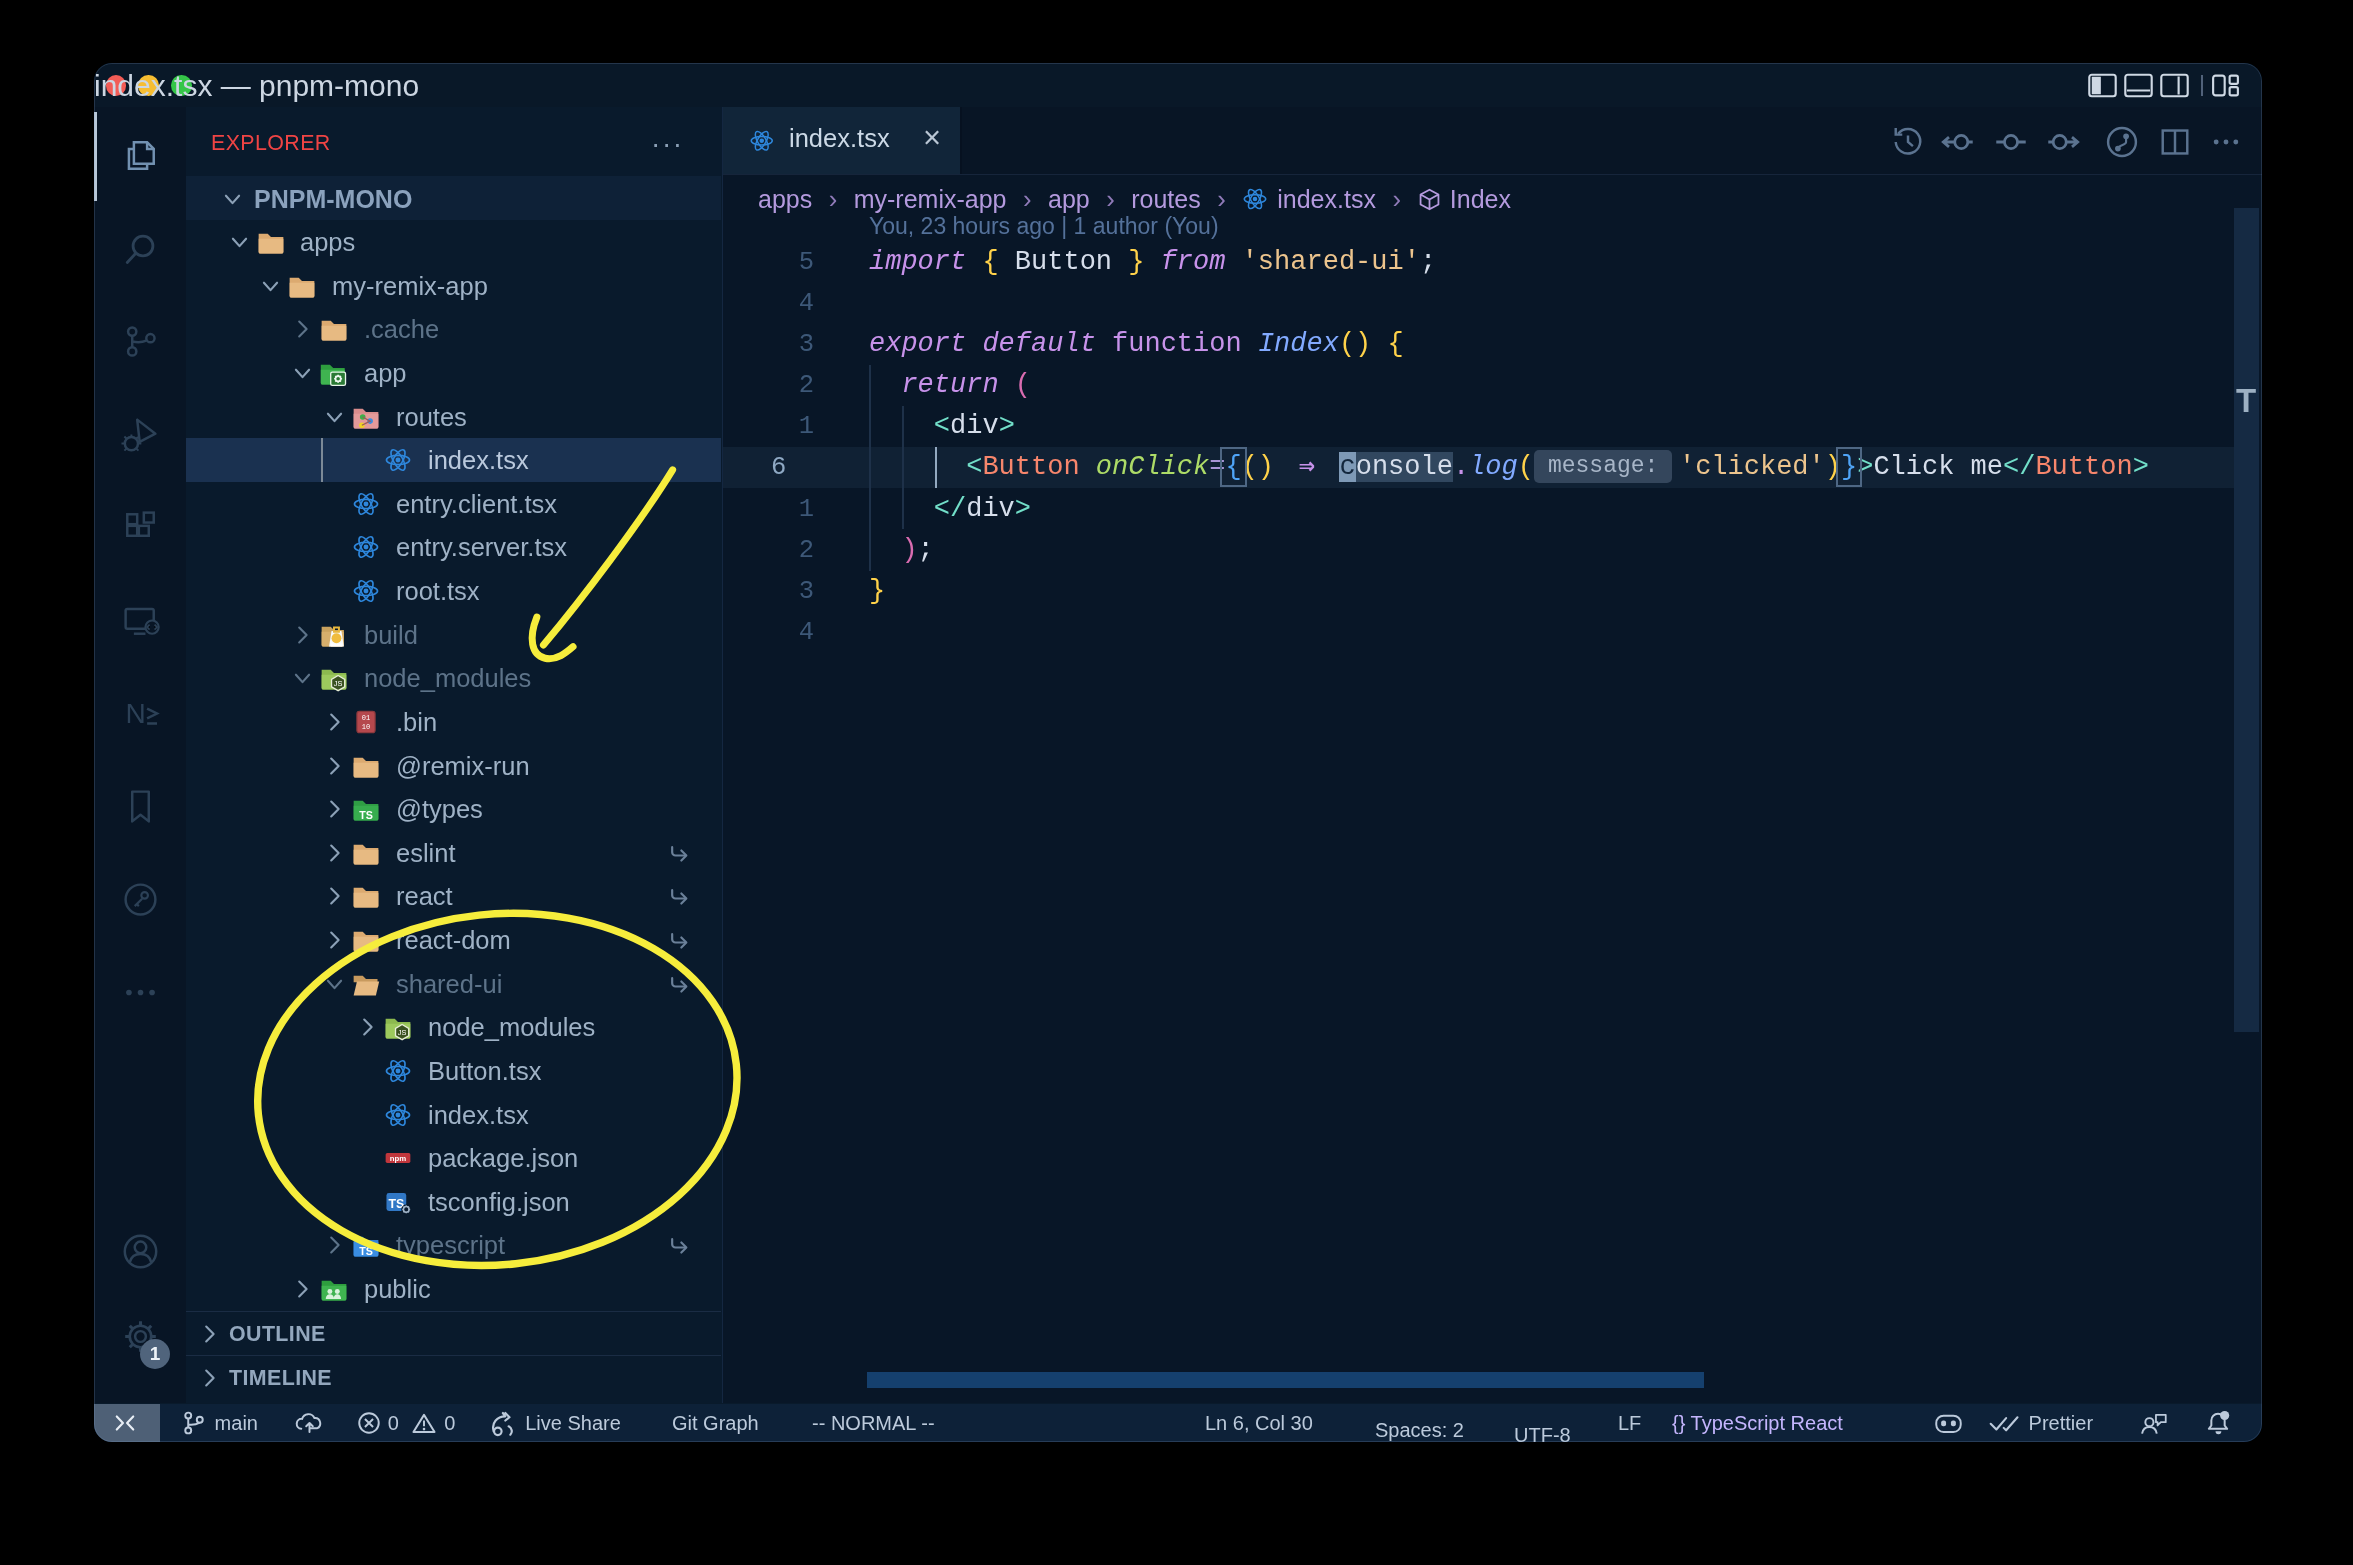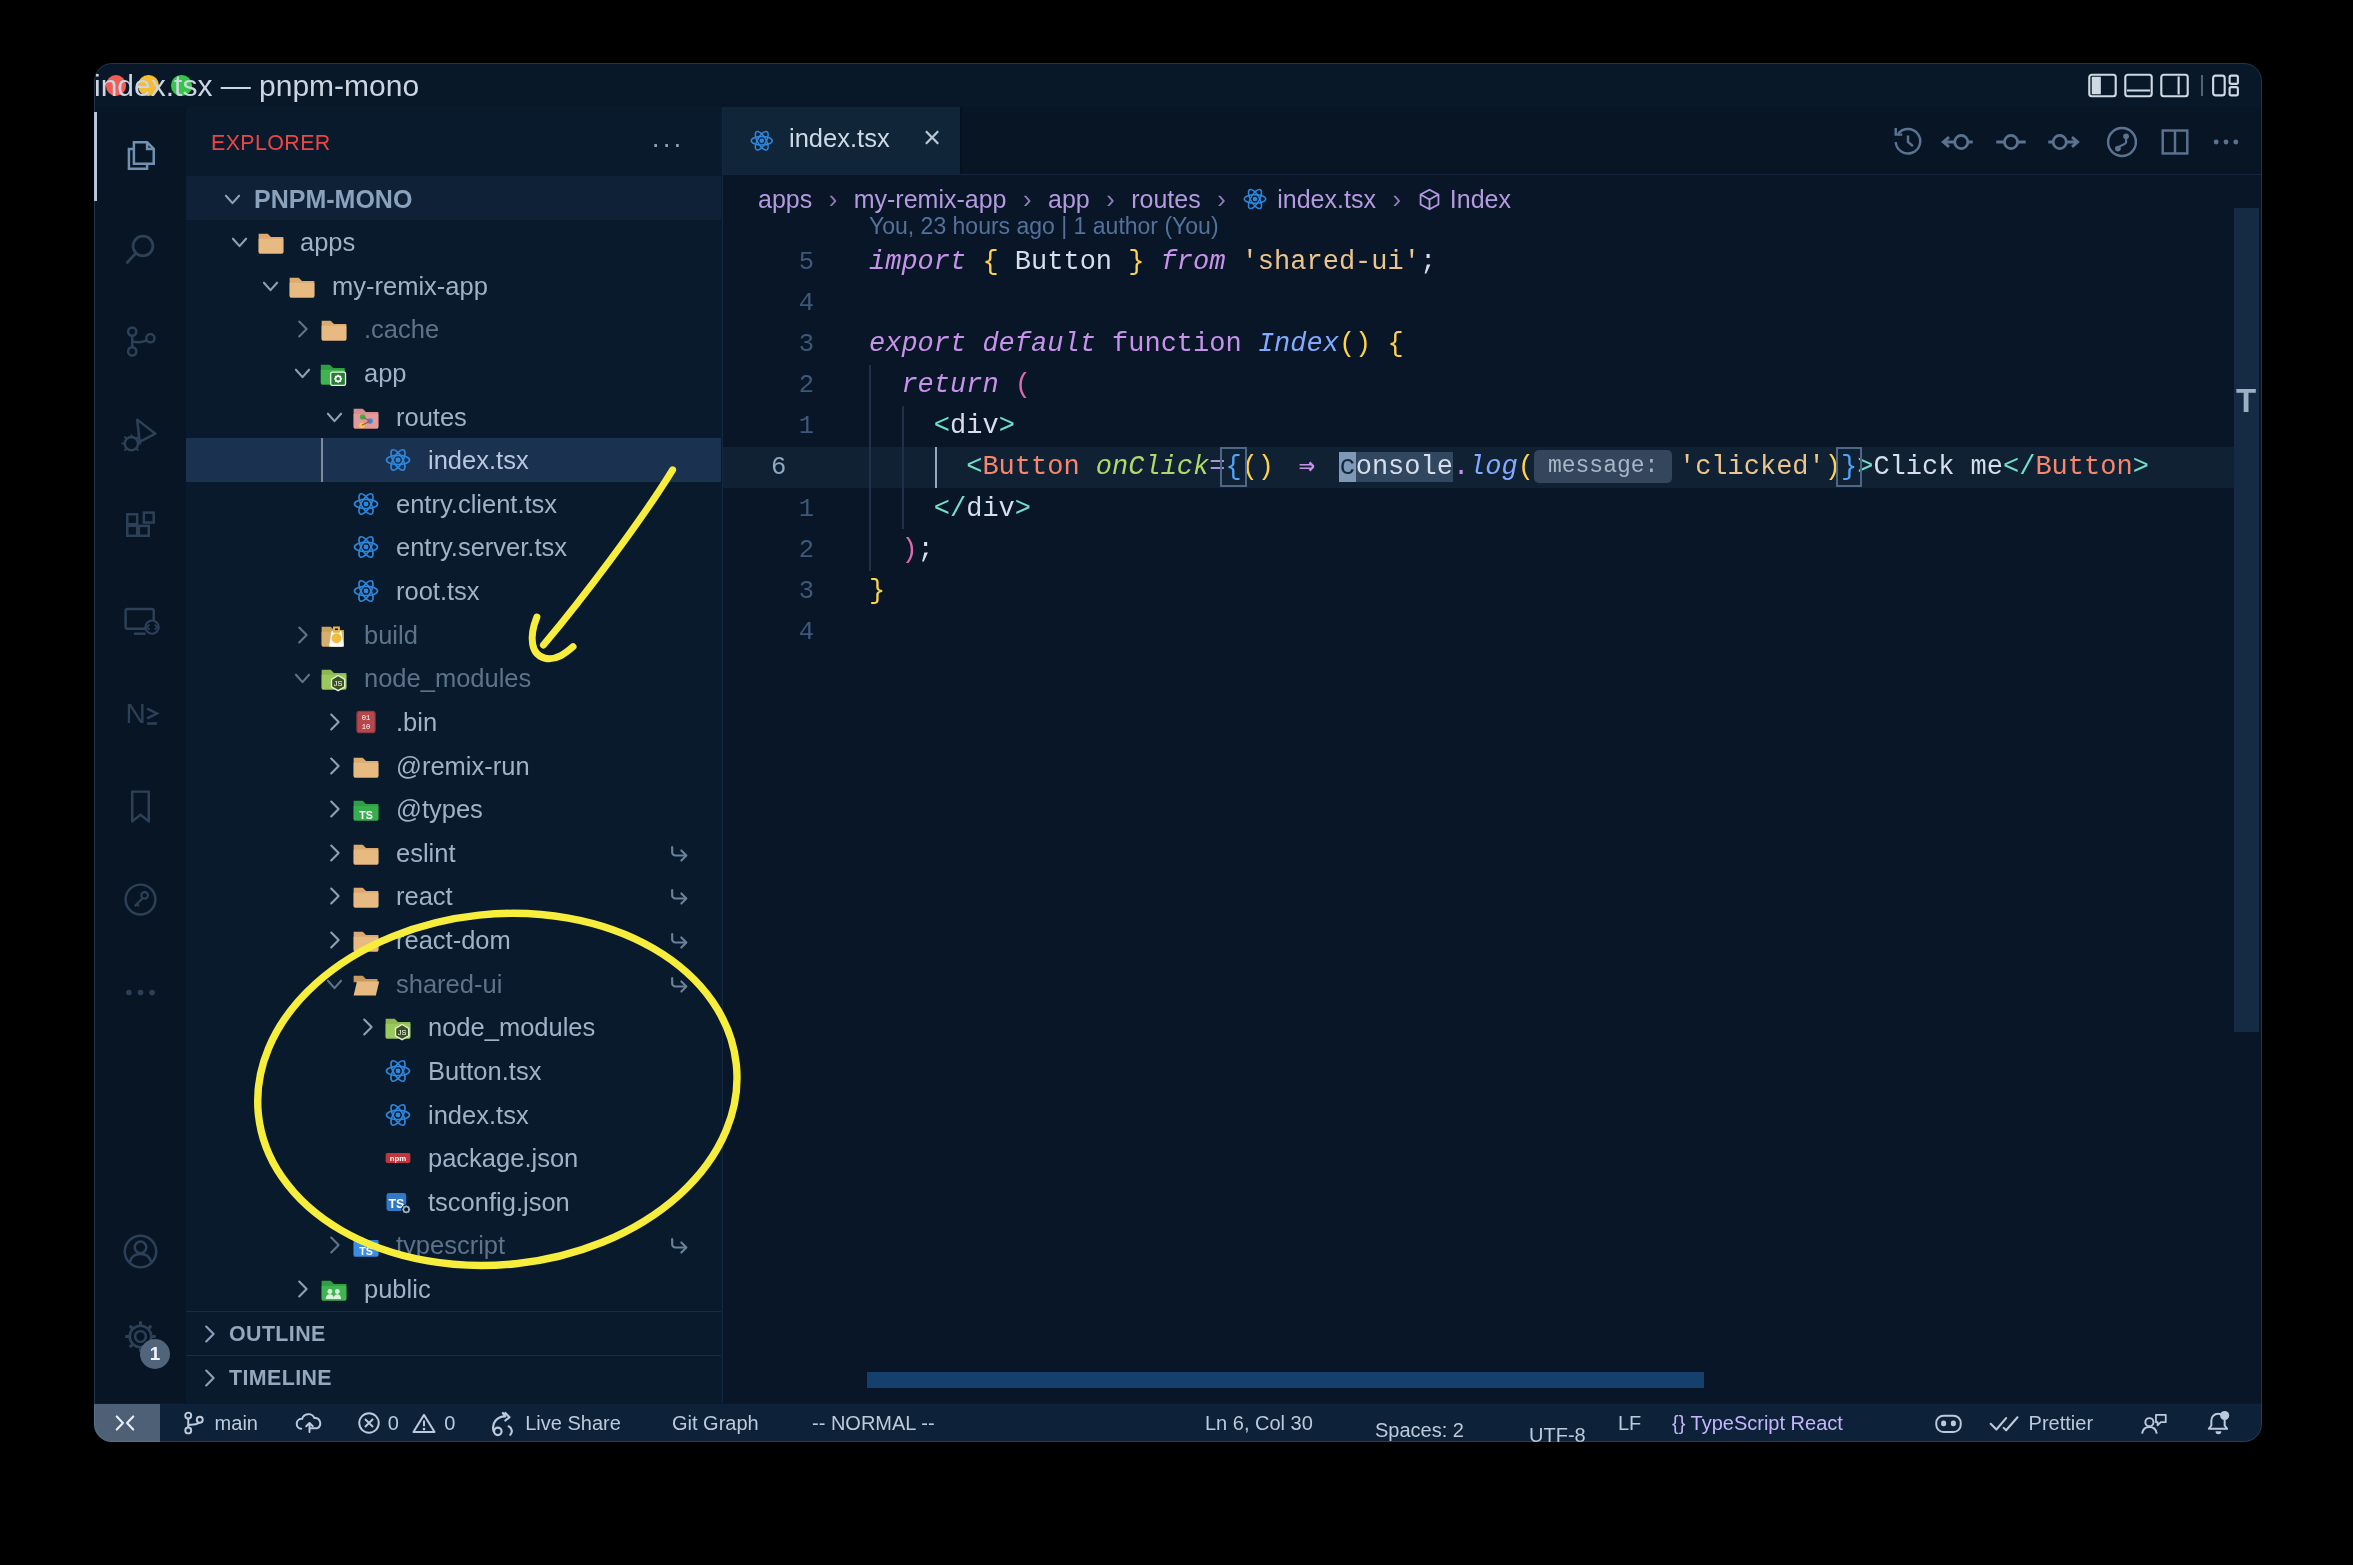--- a/index.html
+++ b/index.html
@@ -779,21 +779,21 @@
       </div>
 <div class="a" style="left:718px;top:0;height:38px;display:flex;align-items:center;">
         <span style="color:#bccadb">-- NORMAL --</span>
       </div>
 <div class="a" style="left:1111px;top:0;height:38px;display:flex;align-items:center;">
         <span style="color:#bccadb">Ln 6, Col 30</span>
       </div>
 <div class="a" style="left:1281px;top:0;height:38px;display:flex;align-items:flex-end;">
         <span style="color:#bccadb">Spaces: 2</span>
       </div>
-<div class="a" style="left:1420px;top:8px;height:46px;display:flex;align-items:center;margin-left:15px;">
+<div class="a" style="left:1420px;top:8px;height:46px;display:flex;align-items:center;">
         <span style="color:#bccadb">UTF-8</span>
       </div>
 <div class="a" style="left:1524px;top:0;height:38px;display:flex;align-items:center;">
         <span style="color:#bccadb">LF</span>
       </div>
 <div class="a" style="left:1578px;top:0;height:38px;display:flex;align-items:center;">
         <span style="color:#c4b5fd">{} TypeScript React</span>
       </div>
 <div class="a" style="left:1839px;top:0;height:38px;display:flex;align-items:center;">
         <span style="width:31px;height:28px;display:inline-block">

